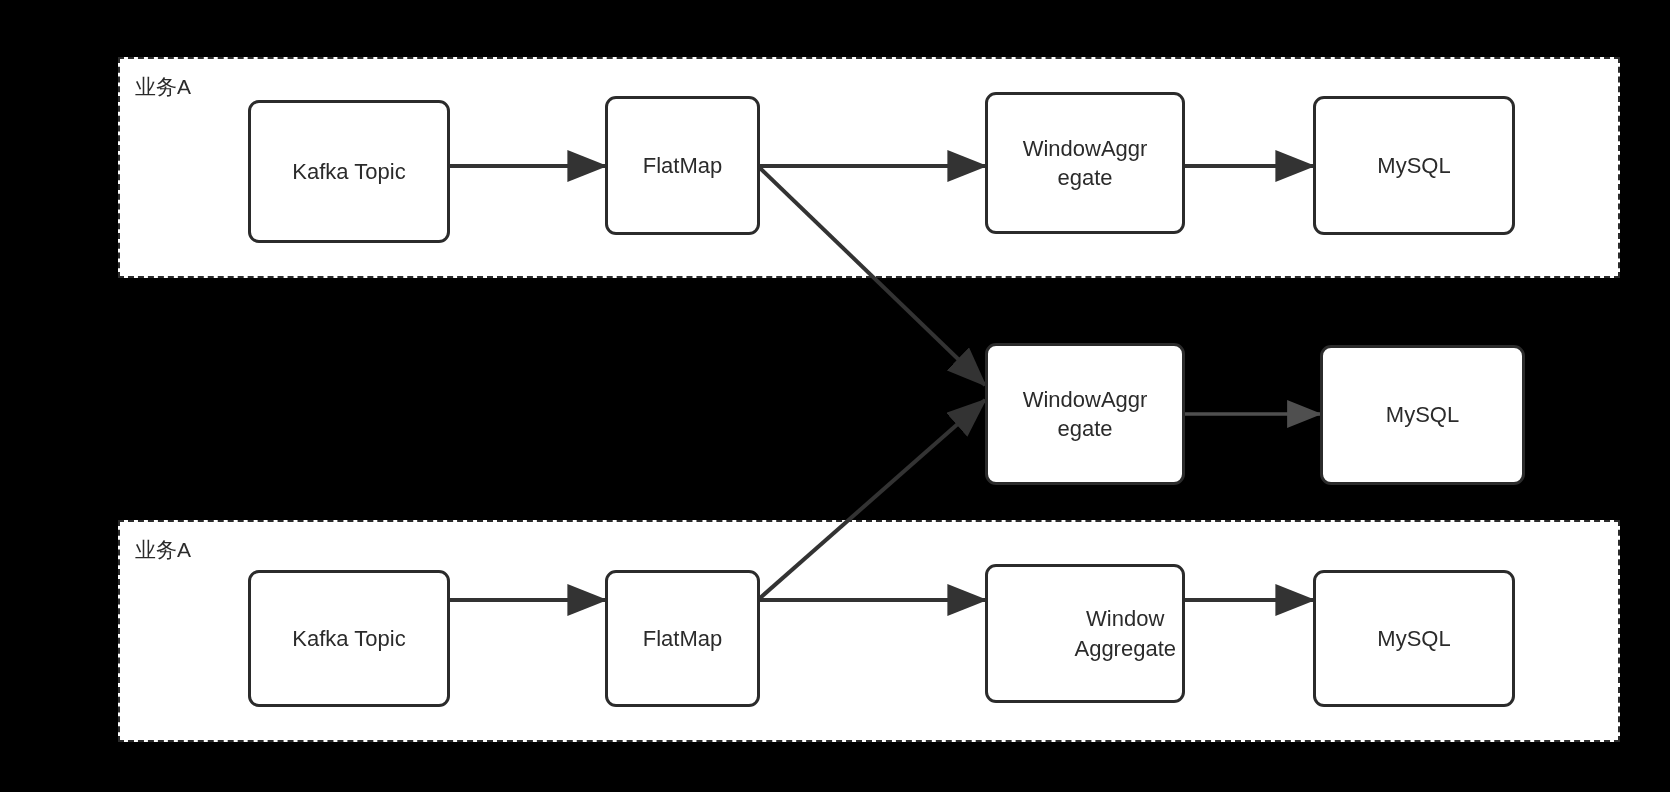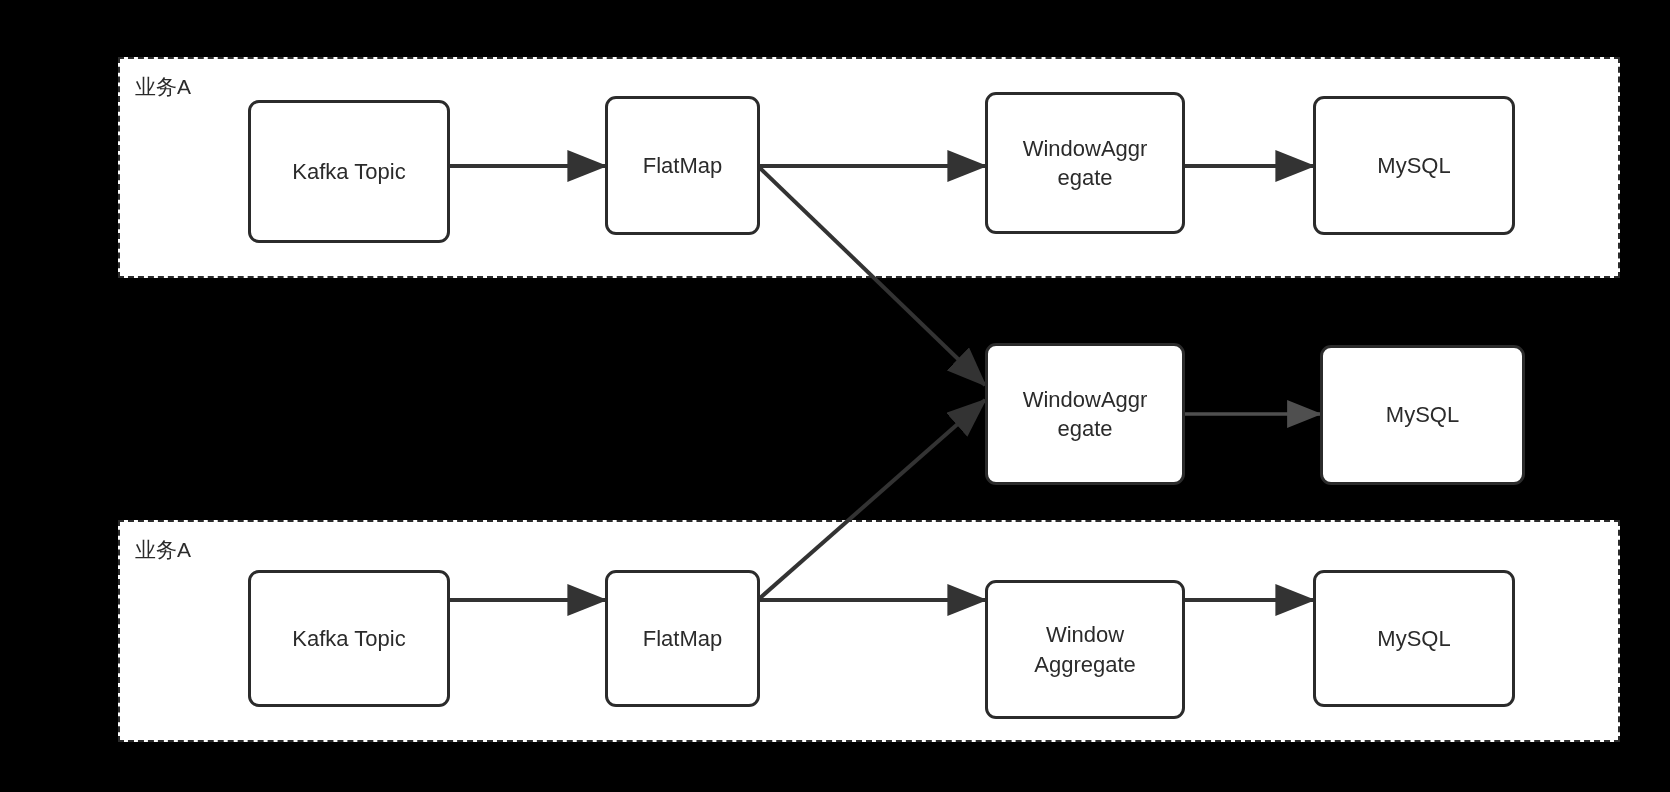--- a/index.html
+++ b/index.html
@@ -112,21 +112,21 @@
       </div>
       <div class="node" style="left: 1320px; top: 345px; width: 205px; height: 140px;">
         <span class="node-label">MySQL</span>
       </div>
       <div class="node" style="left: 248px; top: 570px; width: 202px; height: 137px;">
         <span class="node-label">Kafka Topic</span>
       </div>
       <div class="node" style="left: 605px; top: 570px; width: 155px; height: 137px;">
         <span class="node-label">FlatMap</span>
       </div>
-      <div class="node" style="left: 985px; top: 580px; width: 200px; height: 139px;">
+      <div class="node" style="left: 985px; top: 564px; width: 200px; height: 139px; justify-content: flex-end;">
         <span class="node-label">Window
 Aggregate</span>
       </div>
       <div class="node" style="left: 1313px; top: 570px; width: 202px; height: 137px;">
         <span class="node-label">MySQL</span>
       </div>
     </div>
 
 </div>
 

